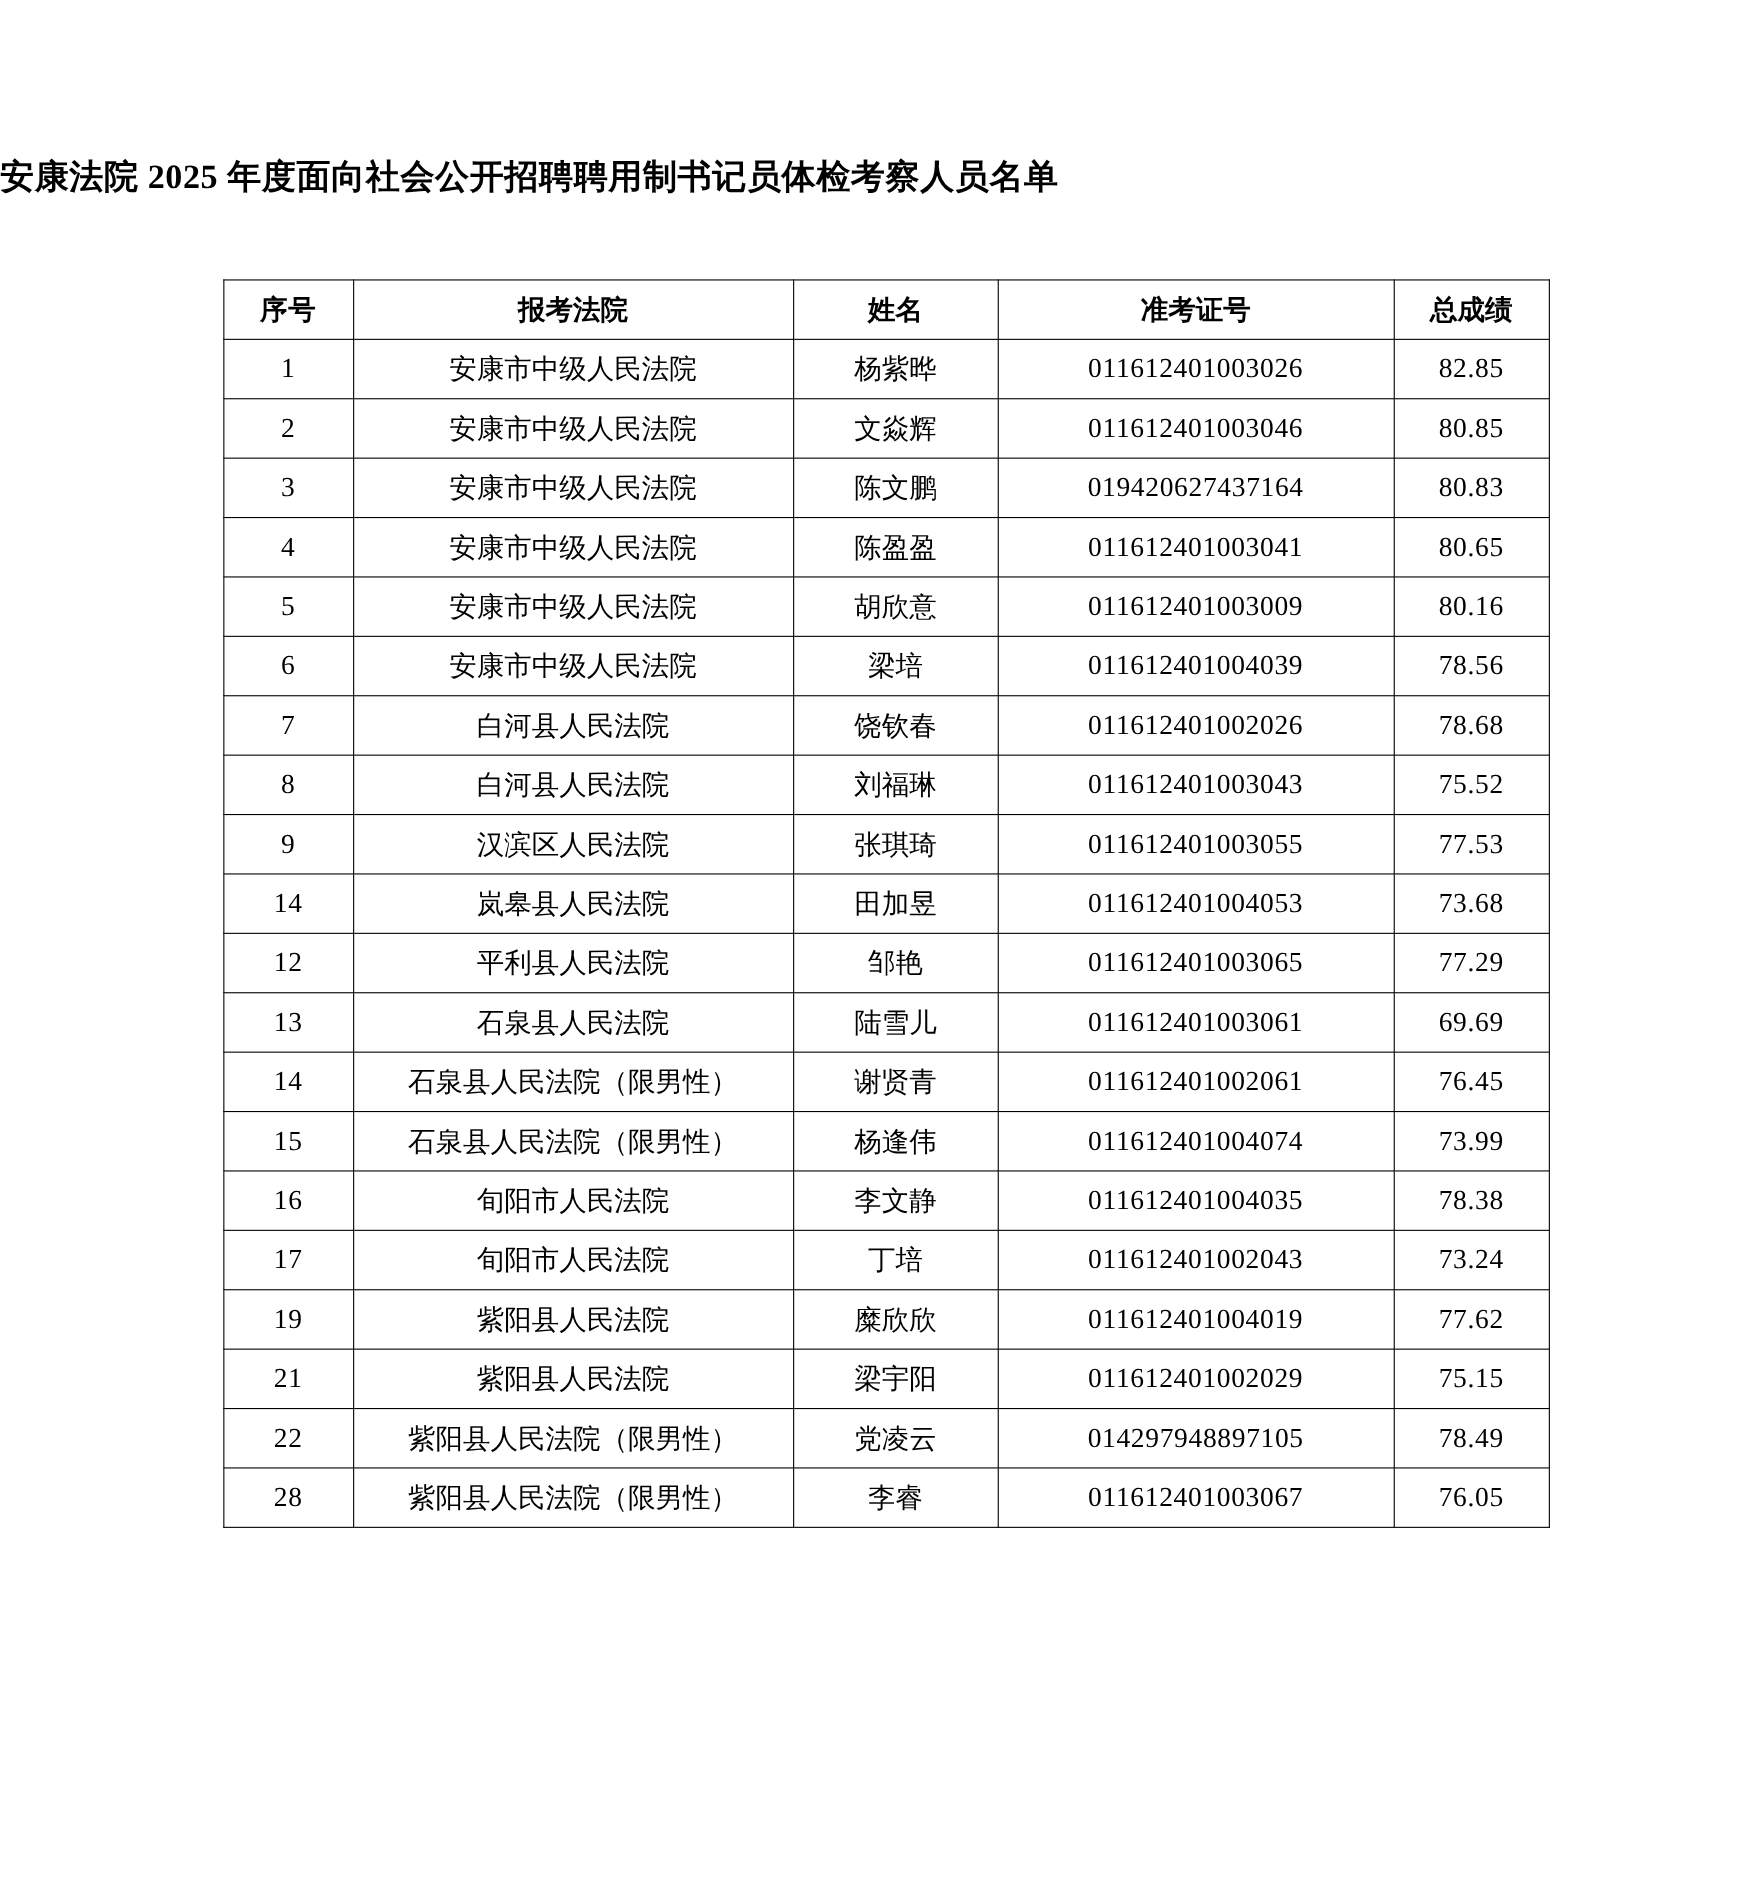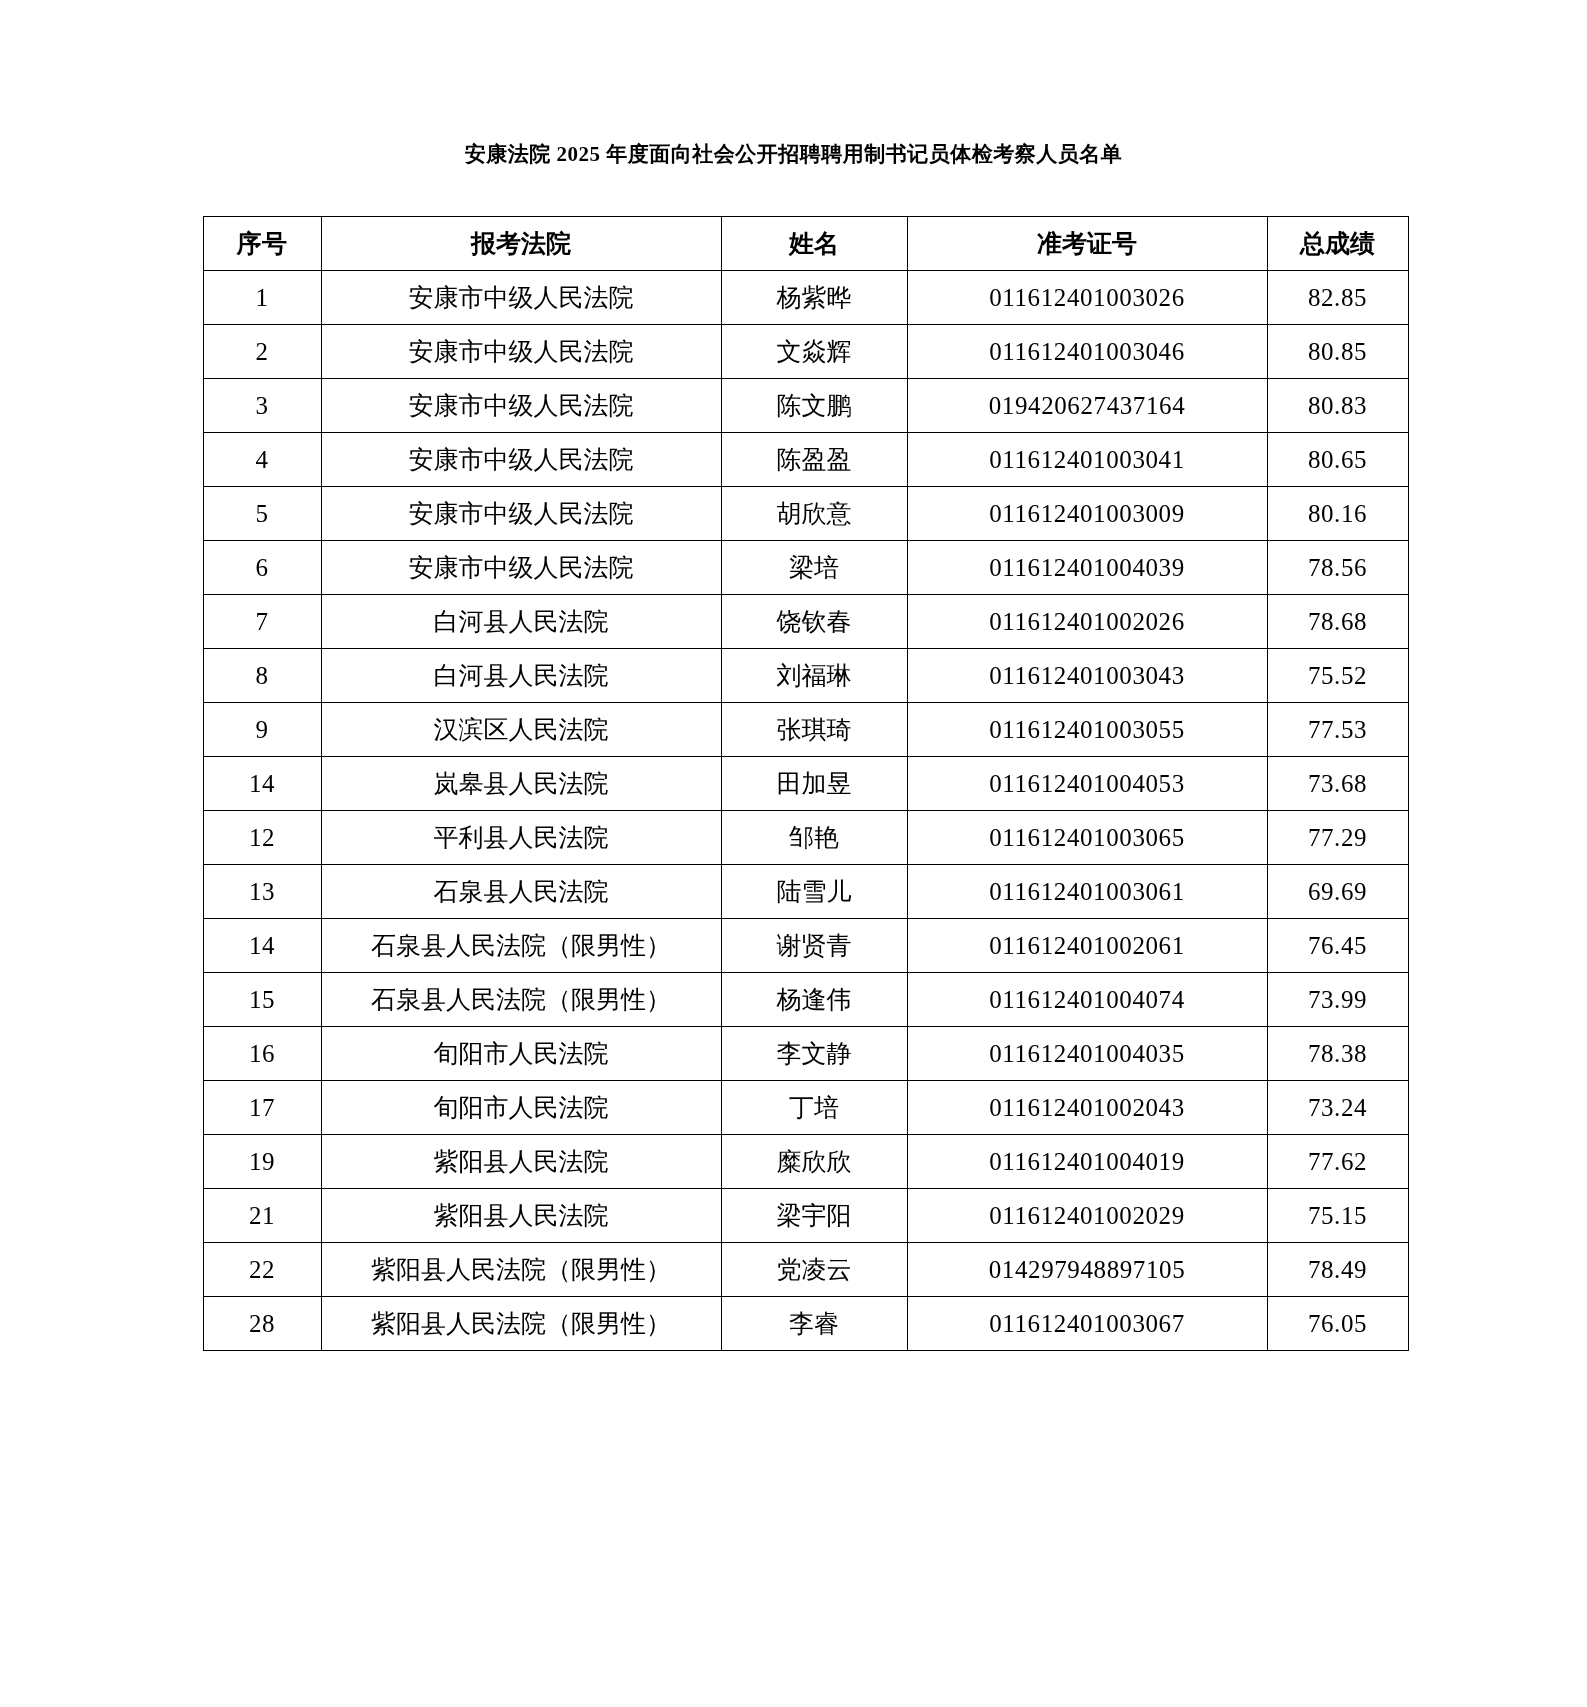--- a/index.html
+++ b/index.html
@@ -13,31 +13,31 @@
     font-family: "Liberation Serif", "DejaVu Serif", serif;
     color: #000000;
   }
   .page {
     width: 1587px;
     height: 1707px;
     position: relative;
     box-sizing: border-box;
   }
   .doc-title {
-    text-align: center;
-    font-size: 21px;
+    text-align: left;
+    font-size: 31px;
     font-weight: bold;
     letter-spacing: 0.5px;
     margin: 0;
     padding-top: 140px;
     padding-bottom: 0;
     font-family: "Liberation Serif", "DejaVu Serif", serif;
   }
   .table-wrap {
-    margin-top: 48px;
+    margin-top: 72px;
     display: flex;
     justify-content: center;
     padding-left: 24px;
   }
   table.roster {
     border-collapse: collapse;
     table-layout: fixed;
     width: 1205px;
     font-size: 25px;
   }

